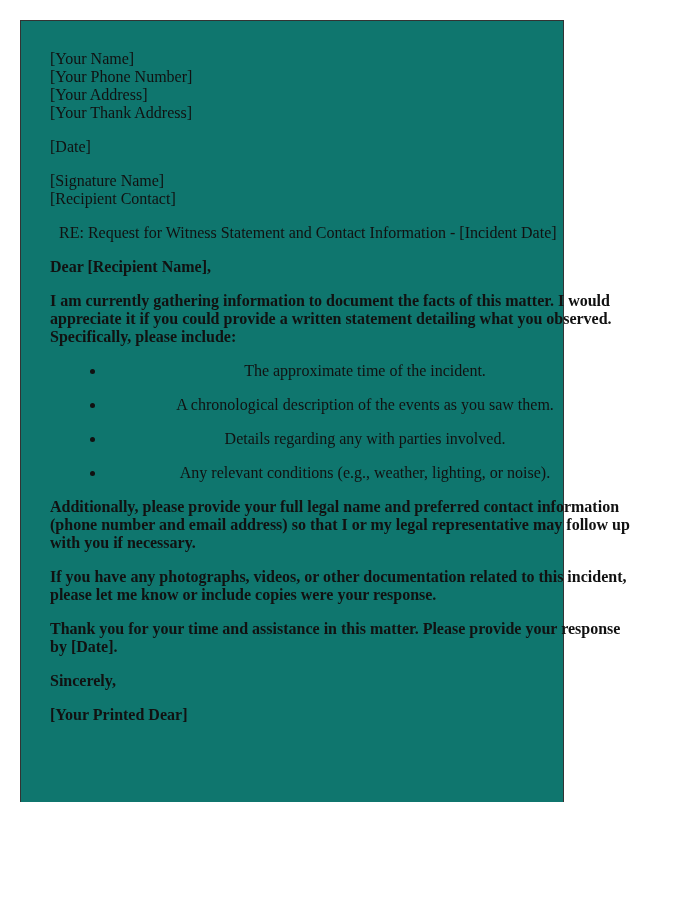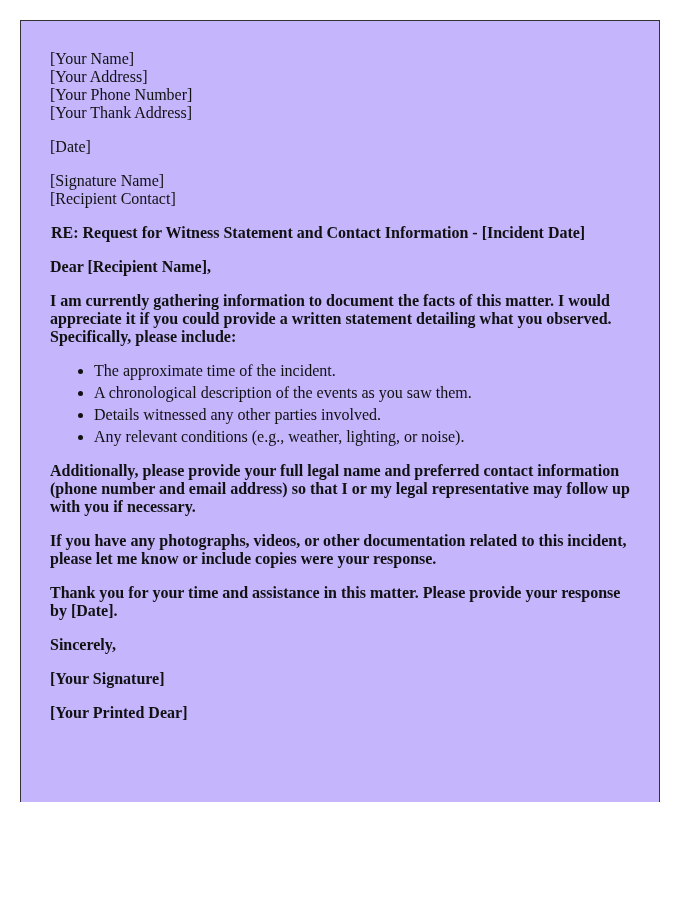--- a/index.html
+++ b/index.html
@@ -7,82 +7,81 @@
       padding: 0;
       background: #ffffff;
       width: 700px;
       height: 900px;
       overflow: hidden;
     }
     .page {
       position: absolute;
       left: 20px;
       top: 20px;
-      width: 640px;
+      width: 544px;
       height: 782px;
       border: 1px solid #333333;
       border-bottom: none;
       box-sizing: border-box;
-      background: #c4b5fd;
+      background: #0f766e;
     }
     .content {
       position: absolute;
       left: 29px;
       top: 29px;
       width: 590px;
       font-family: "Liberation Serif", serif;
       font-size: 16px;
       line-height: 18px;
       color: #111111;
     }
     .block { margin: 0 0 16px 0; }
     .line { display: block; }
-    .subject { font-weight: bold; margin: 0 0 16px 1px; }
+    .subject { font-weight: normal; margin: 0 0 16px 9px; }
     p { margin: 0 0 16px 0; font-weight: bold; }
     ul {
       margin: 0 0 16px 0;
       padding-left: 40px;
     }
-    ul li { margin: 4px; }
+    ul li { margin: 16px; text-align: center; }
   </style>
 </head>
 <body>
 
 <div class="page">
   <div class="content">
 
     <div class="block">
       <span class="line">[Your Name]</span>
+      <span class="line">[Your Phone Number]</span>
       <span class="line">[Your Address]</span>
-      <span class="line">[Your Phone Number]</span>
       <span class="line">[Your Thank Address]</span>
     </div>
 
     <div class="block">[Date]</div>
 
     <div class="block">
       <span class="line">[Signature Name]</span>
       <span class="line">[Recipient Contact]</span>
     </div>
 
     <div class="subject">RE: Request for Witness Statement and Contact Information - [Incident Date]</div>
 
     <p>Dear [Recipient Name],</p>
 
     <p>I am currently gathering information to document the facts of this matter. I would appreciate it if you could provide a written statement detailing what you observed. Specifically, please include:</p>
 
     <ul>
       <li>The approximate time of the incident.</li>
       <li>A chronological description of the events as you saw them.</li>
-      <li>Details witnessed any other parties involved.</li>
+      <li>Details regarding any with parties involved.</li>
       <li>Any relevant conditions (e.g., weather, lighting, or noise).</li>
     </ul>
 
     <p>Additionally, please provide your full legal name and preferred contact information (phone number and email address) so that I or my legal representative may follow up with you if necessary.</p>
     <p>If you have any photographs, videos, or other documentation related to this incident, please let me know or include copies were your response.</p>
     <p>Thank you for your time and assistance in this matter. Please provide your response by [Date].</p>
 
     <p>Sincerely,</p>
-    <p>[Your Signature]</p>
     <p>[Your Printed Dear]</p>
 
   </div>
 </div>
 
 </body></html>

